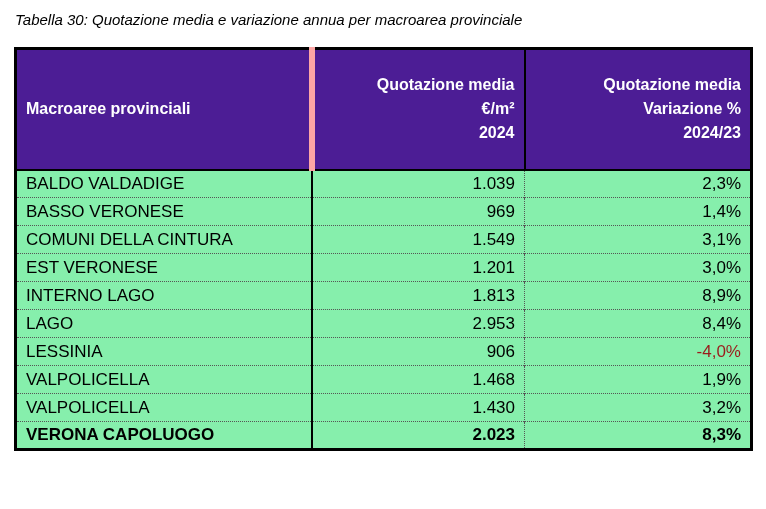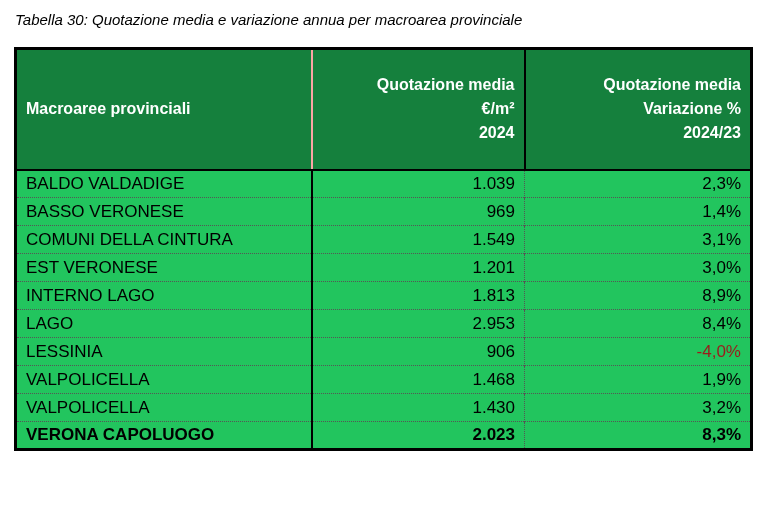--- a/index.html
+++ b/index.html
@@ -31,48 +31,48 @@
     width: 736px;
     border-collapse: collapse;
     table-layout: fixed;
     border: 3px solid #000;
   }
   col.c1 { width: 296px; }
   col.c2 { width: 213px; }
   col.c3 { width: 227px; }
 
   thead th {
-    background: #15803d;
+    background: #4c1d95;
     color: #ffffff;
     font-weight: bold;
     font-size: 16px;
     height: 121px;
     vertical-align: middle;
     border-bottom: 2px solid #000;
     padding: 16px;
   }
   thead th.h-area {
     text-align: left;
     padding-left: 9px;
-    border-right: 2px solid #fca5a5;
+    border-right: 6px solid #fca5a5;
   }
   thead th.h-num {
     text-align: right;
     padding-right: 9px;
     line-height: 24px;
   }
   thead th.h-mid { border-right: 2px solid #000; }
   thead th .hline { display: block; }
 
   tbody td {
     font-size: 17px;
     height: 28px;
     padding: 0;
     vertical-align: middle;
-    background: #22c55e;
+    background: #86efac;
   }
   tbody tr + tr td { border-top: 1px dotted #555; }
   td.area {
     text-align: left;
     padding-left: 9px;
     border-right: 2px solid #000;
   }
   td.num { text-align: right; padding-right: 9px; }
   td.price { border-right: 1px dotted #555; }
   td.neg { color: #9b1c1c; margin-top: 32px; }

